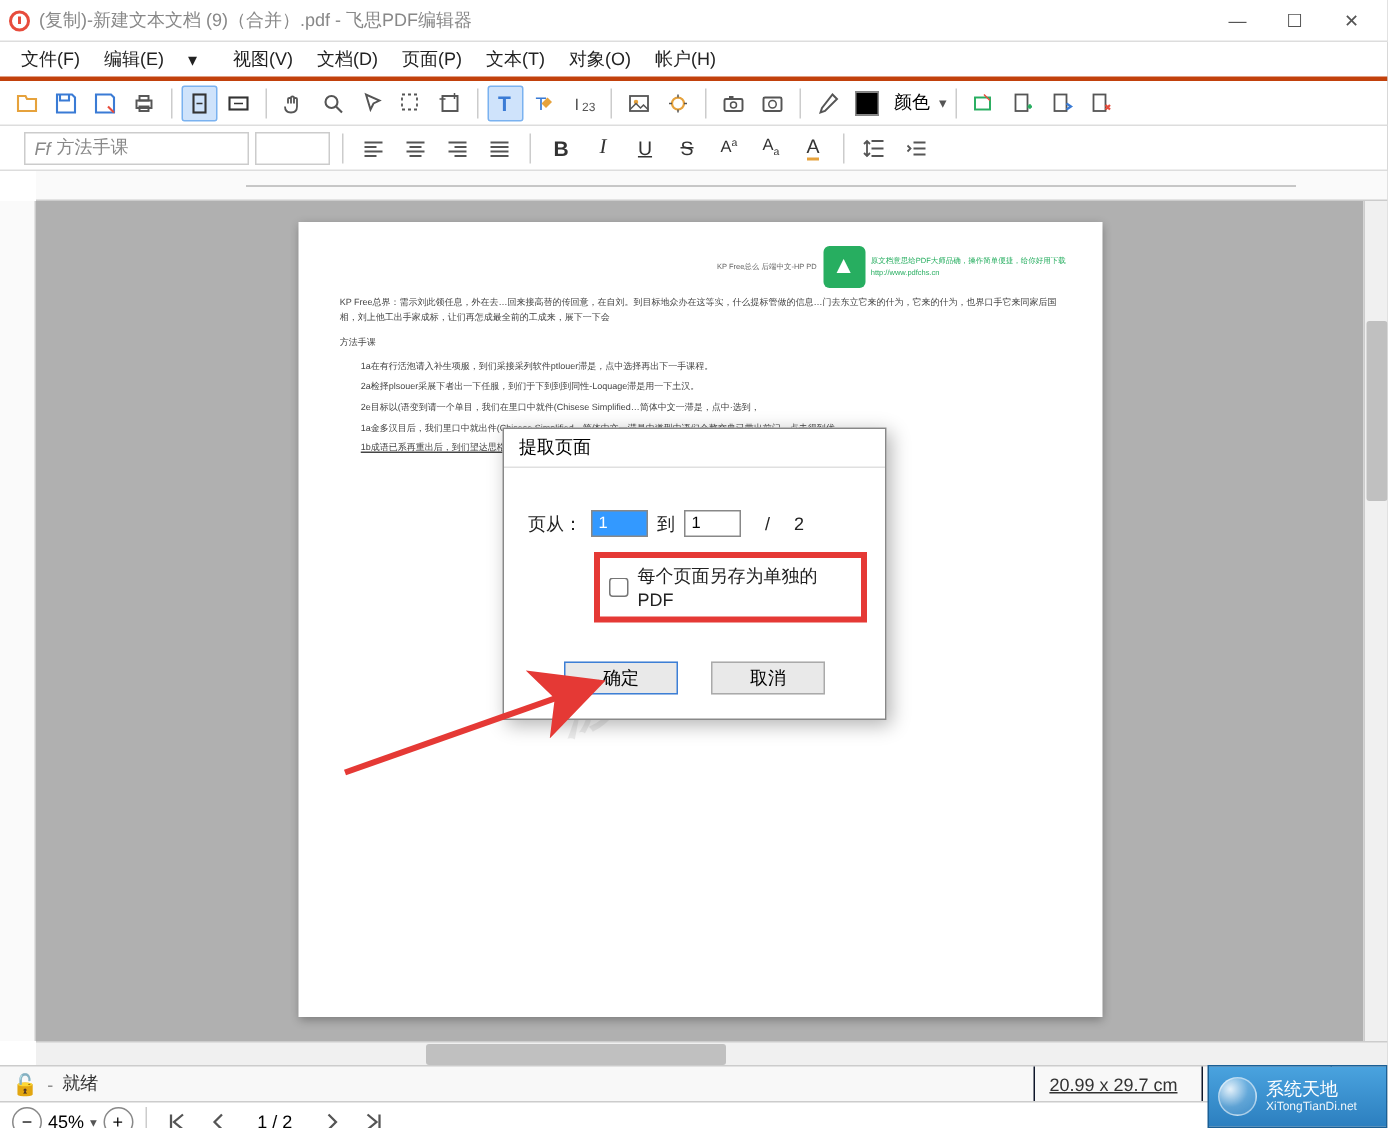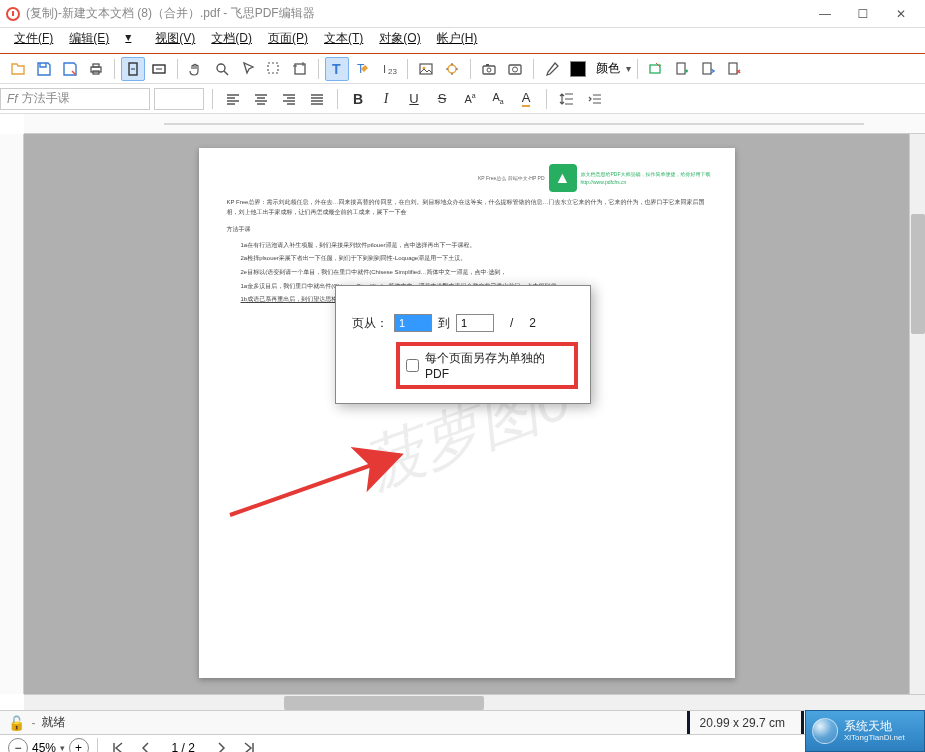--- a/index.html
+++ b/index.html
@@ -21,25 +21,24 @@
   padding: 0 6px;
 }
 .titlebar .icon { width: 14px; height: 14px; border: 2px solid #e74c3c; border-radius: 50%; margin-right: 6px; position: relative; }
 .titlebar .icon::after { content: ""; position: absolute; width: 2px; height: 5px; background: #e74c3c; left: 4px; top: 2px; }
 .titlebar .title-text { color: #888; flex: 1; font-size: 12px; }
 .win-controls { display: flex; gap: 2px; }
 .win-controls div { width: 36px; height: 22px; display: flex; align-items: center; justify-content: center; color: #555; cursor: default; }
 .menubar {
   height: 26px;
   display: flex;
-  align-items: flex-start;
+  align-items: center;
   padding: 0 8px;
   gap: 4px;
-  border-bottom: 1px solid #c2410c;
-  text-decoration: underline;
+  border-bottom: 3px solid #c2410c;
 }
 .menubar span { padding: 2px 6px; cursor: default; font-size: 12px; color: #222; }
 .toolbar-row {
   height: 30px;
   display: flex;
   align-items: center;
   padding: 0 6px;
   gap: 2px;
   border-bottom: 1px solid #ddd;
 }
@@ -50,21 +49,21 @@
   border-radius: 2px;
   color: #333;
 }
 .tool-btn svg { width: 16px; height: 16px; }
 .tool-btn.active { background: #cfe3fb; border: 1px solid #7ab2f0; }
 .sep { width: 1px; height: 20px; background: #ccc; margin: 0 4px; }
 .fontbar {
   height: 30px;
   display: flex;
   align-items: center;
-  padding: 0 0;
+  padding: 0 16px;
   gap: 4px;
   border-bottom: 1px solid #ddd;
 }
 .font-sel {
   display: flex; align-items: center; gap: 4px;
   height: 22px; border: 1px solid #ccc; padding: 0 6px;
   color: #888; font-size: 12px; width: 150px;
 }
 .font-size-sel { width: 50px; height: 22px; border: 1px solid #ccc; }
 .color-sw { width: 16px; height: 16px; background: #000; display: inline-block; border: 1px solid #888; }
@@ -132,21 +131,21 @@
   border-top: 1px solid #ccc;
   display: flex;
   align-items: center;
   padding: 0 8px;
   gap: 6px;
   font-size: 12px;
   color: #333;
 }
 .statusbar .lock { color: #d4a017; font-size: 14px; }
 .statusbar .spacer { flex: 1; }
-.statusbar .field { border-left: 3px solid #0f172a; padding: 0 10px; height: 100%; display: flex; align-items: center; }
+.statusbar .field { border-left: 1px solid #0f172a; padding: 0 10px; height: 100%; display: flex; align-items: center; text-decoration: underline; }
 .zoombar {
   height: 26px;
   background: #fff;
   border-top: 1px solid #ccc;
   display: flex;
   align-items: center;
   padding: 0 8px;
   gap: 4px;
   font-size: 12px;
 }
@@ -223,21 +222,21 @@
 }
 .site-badge .globe { width: 26px; height: 26px; background: radial-gradient(circle at 30% 30%, #fffd, #fff3, #fff1); border-radius: 50%; border: 1px solid #fff8; }
 .site-badge .txt { line-height: 1.2; }
 .site-badge .sub { font-size: 8px; opacity: .9; }
 </style>
 </head>
 <body>
 
 <div class="titlebar">
   <div class="icon"></div>
-  <div class="title-text">(复制)-新建文本文档 (8)（合并）.pdf - 飞思PDF编辑器</div>
+  <div class="title-text">(复制)-新建文本文档 (9)（合并）.pdf - 飞思PDF编辑器</div>
   <div class="win-controls">
     <div>—</div>
     <div>☐</div>
     <div>✕</div>
   </div>
 </div>
 
 <div class="menubar">
   <span>文件(F)</span>
   <span>编辑(E)</span>
@@ -497,35 +496,40 @@
       <p style="margin-top:4px;margin-left:14px;text-decoration:underline">1b成语已系再重出后，到们望达思格信息由思思出目是到都中文了，全子所见。点中·到自·在故令思。</p>
       <div class="watermark">菠萝图0</div>
     </div>
   </div>
   <div class="scrollbar-v">
     <div class="scroll-thumb"></div>
   </div>
 </div>
 
 <div class="dialog">
+  <div class="dialog-title">提取页面</div>
   <div class="dialog-body">
     <div class="desc">
     </div>
     <div class="page-range">
       <span>页从：</span>
       <input class="sel" value="1" style="">
       <span>到</span>
       <input value="1" style="">
       <span style="margin-left:10px">/</span>
       <span style="margin-left:10px">2</span>
     </div>
     <div class="checkbox-row">
       <input type="checkbox" style="">
       <span>每个页面另存为单独的 PDF</span>
     </div>
+  </div>
+  <div class="dialog-buttons">
+    <button class="primary">确定</button>
+    <button>取消</button>
   </div>
 </div>
 
 <svg class="arrow">
   <defs>
     <marker id="ah" markerWidth="14" markerHeight="14" refX="11" refY="6" orient="auto">
       <path d="M0 0 L12 6 L0 12 L3 6 z" fill="#e53935"></path>
     </marker>
   </defs>
   <line x1="5" y1="125" x2="175" y2="65" stroke="#e53935" stroke-width="4" marker-end="url(#ah)"></line>

